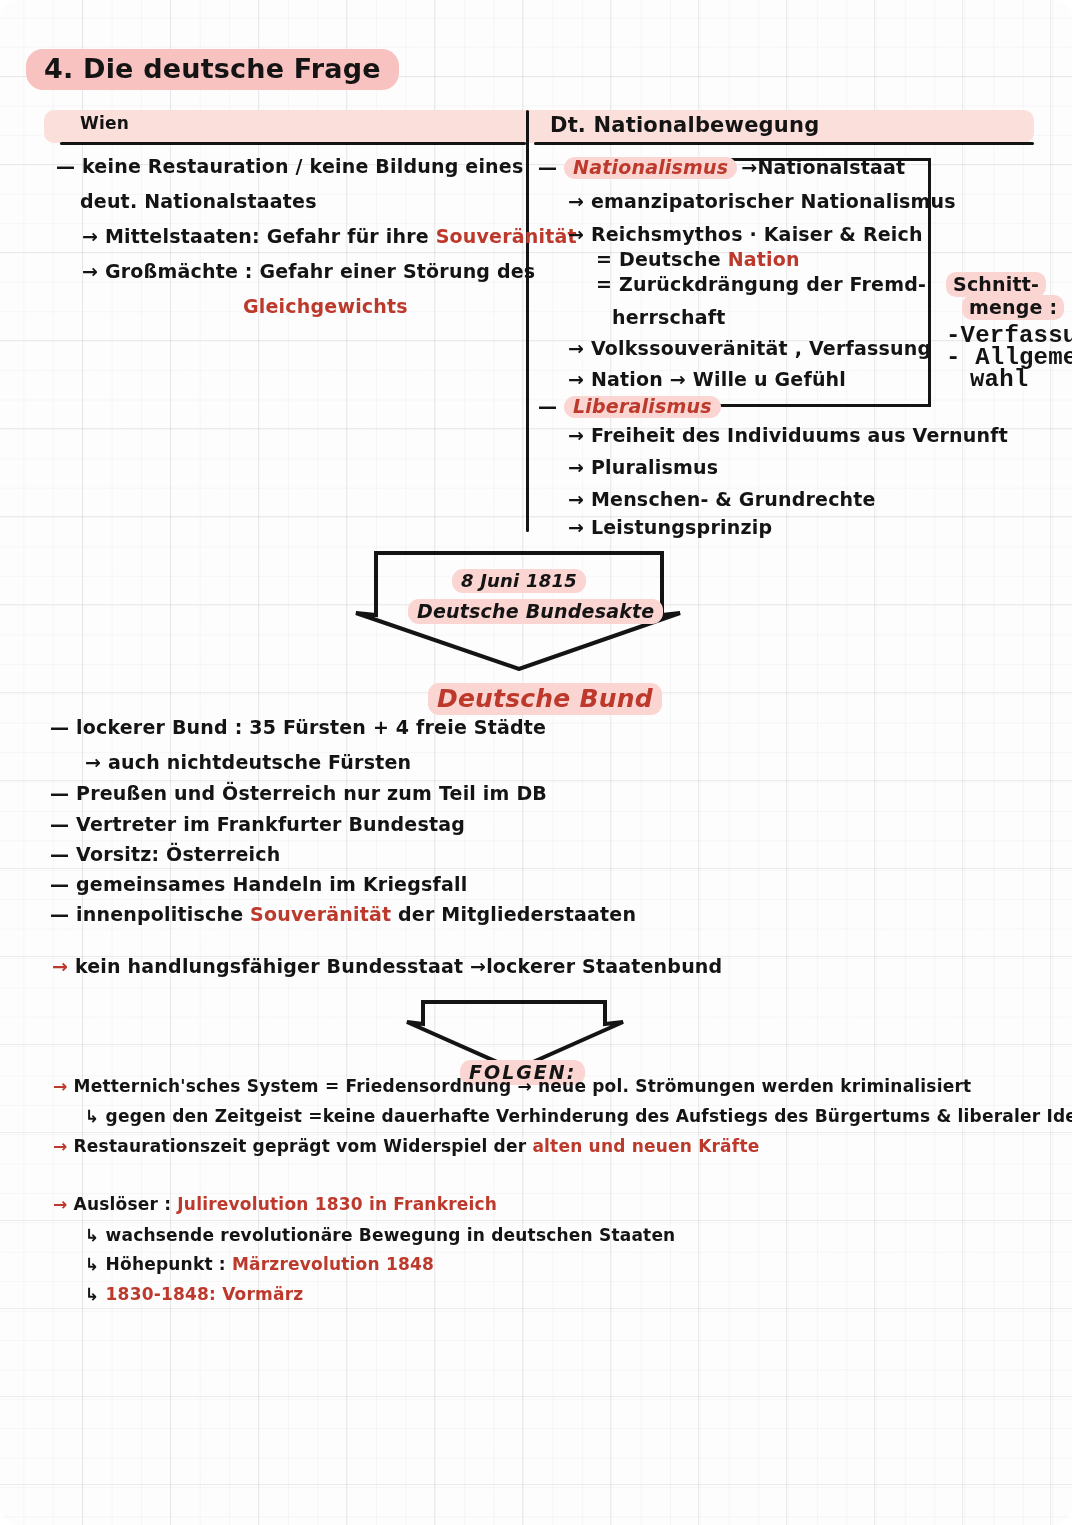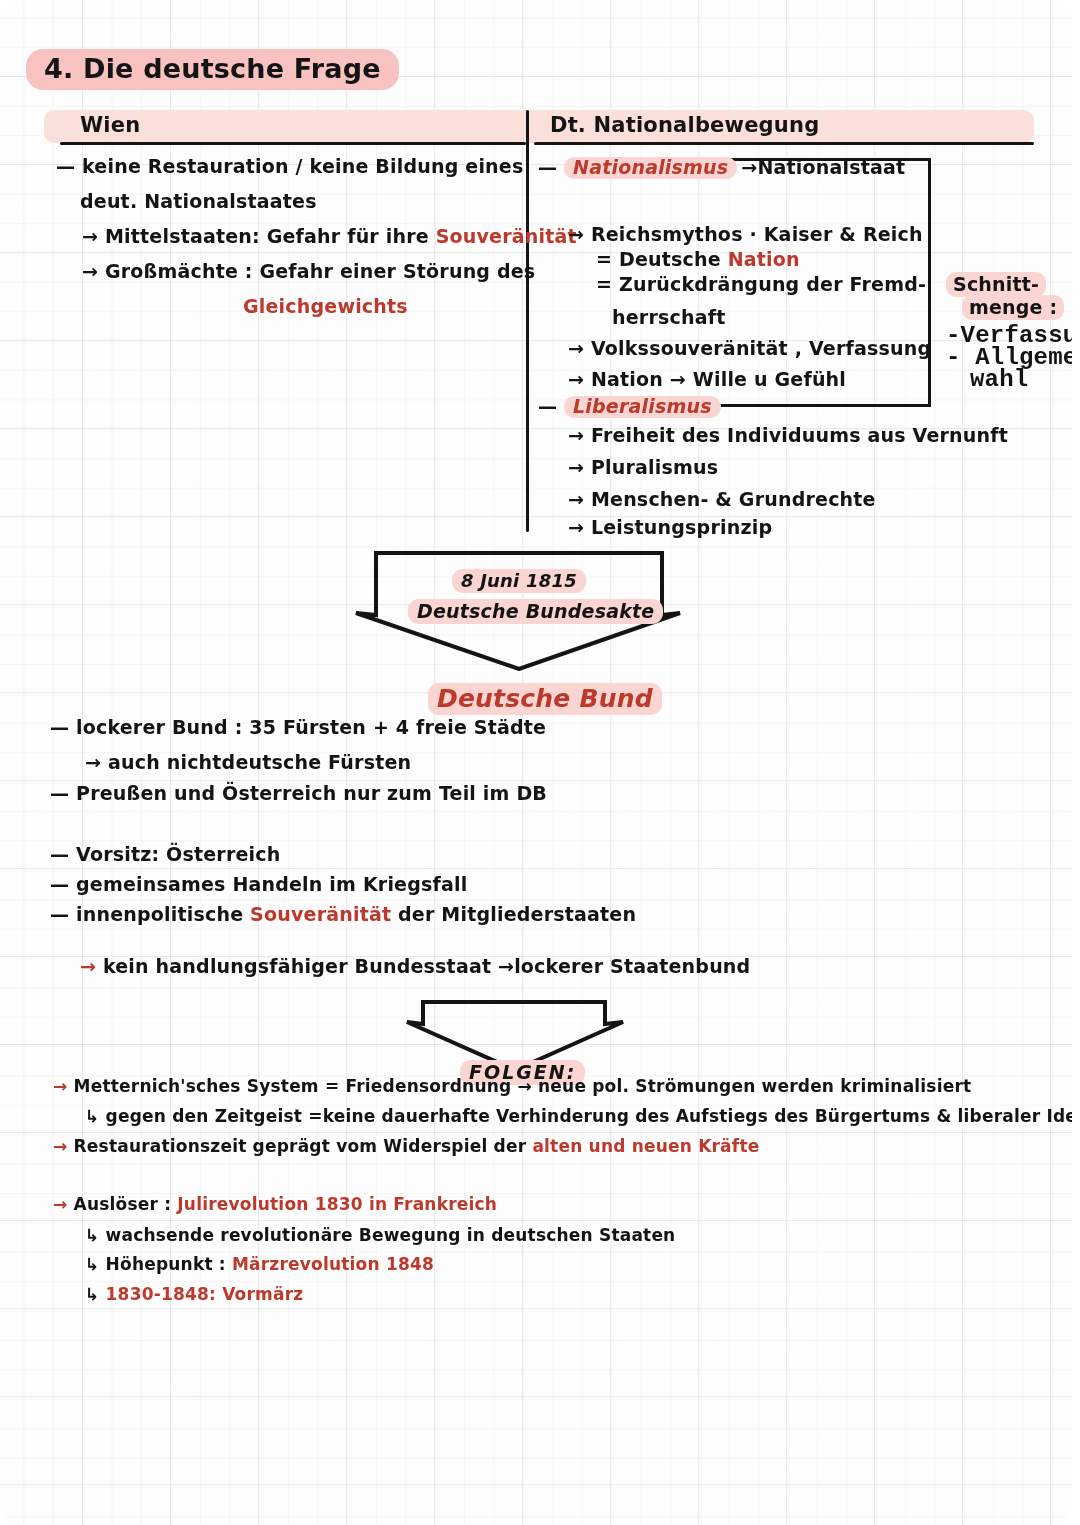--- a/index.html
+++ b/index.html
@@ -62,21 +62,21 @@
     padding: 4px 18px 6px 18px;
     border-radius: 17px;
   }
 
   
   #header-band {
     left: 44px; top: 110px;
     width: 990px; height: 33px;
     border-radius: 10px;
   }
-  #wien-head  { left: 80px;  top: 113px; font-size: 21px; }
+  #wien-head  { left: 80px;  top: 113px; font-size: 17px; }
   #natb-head  { left: 550px; top: 113px; font-size: 21px; }
   #header-rule-left {
     left: 60px; top: 142px; width: 466px; height: 3px;
     background: #141414; border-radius: 2px;
   }
   #header-rule-right {
     left: 534px; top: 142px; width: 500px; height: 3px;
     background: #141414; border-radius: 2px;
   }
   #col-divider {
@@ -148,20 +148,24 @@
     <span>Gleichgewichts</span>
   </div>
 
   <div class="abs" id="nat-bracket"></div>
 
   <div class="abs hw line" style="left:538px; top:157px;">
     <span>—</span>
     <span class="hl-soft red" style="font-size:19px;">Nationalismus</span><span style="margin-left:4px;">→Nationalstaat</span>
   </div>
 
+  <div class="abs hw line" style="left:568px; top:192px;">
+    <span>→</span>
+    <span>emanzipatorischer  Nationalismus</span>
+  </div>
   <div class="abs hw line" style="left:568px; top:225px;">
     <span>→</span>
     <span>Reichsmythos ·  Kaiser &amp; Reich</span>
   </div>
   <div class="abs hw line" style="left:596px; top:250px;">
     <span>=</span>
     <span>Deutsche </span><span class="red">Nation</span>
   </div>
   <div class="abs hw line" style="left:596px; top:275px;">
     <span>=</span>
@@ -225,34 +229,38 @@
     <span>lockerer  Bund : 35 Fürsten + 4 freie Städte</span>
   </div>
   <div class="abs hw line" style="left:85px; top:753px;">
     <span>→</span>
     <span>auch nichtdeutsche Fürsten</span>
   </div>
   <div class="abs hw line" style="left:50px; top:784px;">
     <span>—</span>
     <span>Preußen und Österreich nur zum Teil im DB</span>
   </div>
+  <div class="abs hw line" style="left:50px; top:815px;">
+    <span>—</span>
+    <span>Vertreter im Frankfurter Bundestag</span>
+  </div>
   <div class="abs hw line" style="left:50px; top:845px;">
     <span>—</span>
     <span>Vorsitz: Österreich</span>
   </div>
   <div class="abs hw line" style="left:50px; top:875px;text-align:center;">
     <span>—</span>
     <span>gemeinsames Handeln im Kriegsfall</span>
   </div>
   <div class="abs hw line" style="left:50px; top:905px;">
     <span>—</span>
     <span>innenpolitische </span><span class="red">Souveränität</span><span> der Mitgliederstaaten</span>
   </div>
 
-  <div class="abs hw line" style="left:52px; top:957px;margin-left:28px;">
+  <div class="abs hw line" style="left:52px; top:957px;">
     <span class="red">→</span>
     <span>kein handlungsfähiger Bundesstaat →lockerer Staatenbund</span>
   </div>
 
   <svg class="abs" id="arrow-folgen" width="220" height="72" viewBox="0 0 220 72">
     <path d="M 18 2 L 200 2 L 200 24 L 218 22 L 110 70 L 2 22 L 18 24 Z" fill="none" stroke="#141414" stroke-width="4" stroke-linejoin="miter"></path>
   </svg>
   <div class="abs hw hl-soft" id="lbl-folgen">FOLGEN:</div>
 
   <div class="abs hw line-sm" style="left:53px; top:1078px;">

